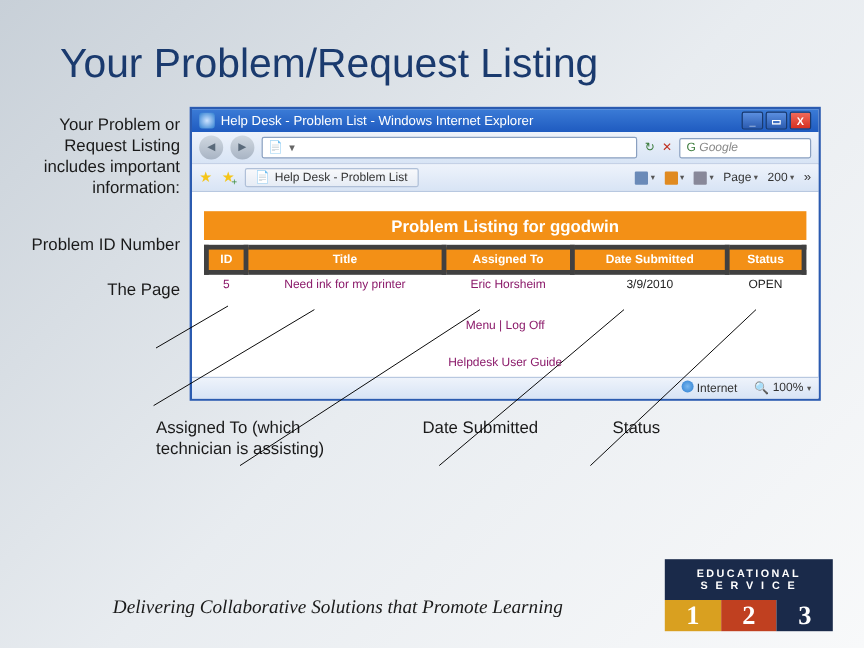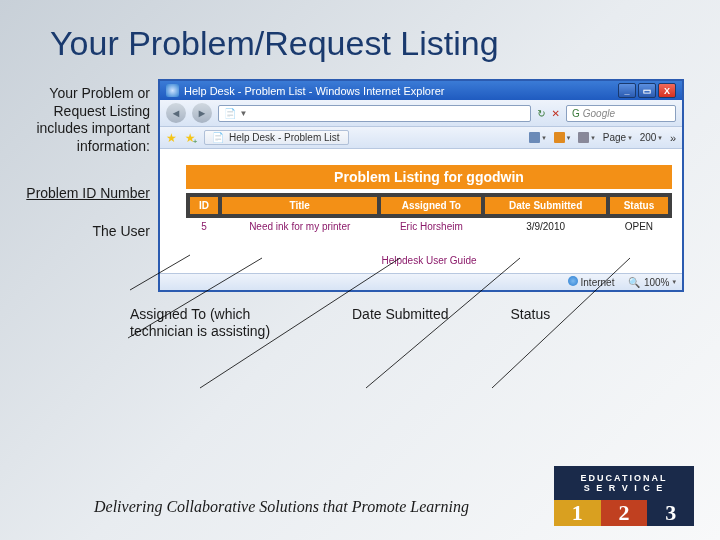--- a/index.html
+++ b/index.html
@@ -9,35 +9,36 @@
     font-family: Arial, sans-serif;
     position: relative;
     overflow: hidden;
   }
   .slide-title {
     font-size: 34px;
     color: #1a3a6e;
     padding: 24px 0 0 50px;
     font-weight: normal;
     font-family: Arial, sans-serif;
+    margin-top: 10px;
   }
   .content-row {
     display: flex;
     padding: 16px 36px 0 20px;
     gap: 8px;
   }
   .left-text {
     width: 130px;
     text-align: right;
     font-size: 14px;
     color: #1a1a1a;
     line-height: 1.25;
     padding-top: 6px;
   }
-  .left-text .sub1 { margin-top: 30px; text-decoration: underline; }
+  .left-text .sub1 { margin-top: 30px; }
   .left-text .sub2 { margin-top: 20px; }
   .browser-frame {
     flex: 1;
     border: 2px solid #2b5bb0;
     background: #fff;
     font-size: 10px;
     position: relative;
   }
   .titlebar {
     background: linear-gradient(#3b7bd6, #1f5bc0);
@@ -81,21 +82,21 @@
     border: 1px solid #b0c0d8;
     border-radius: 2px;
     padding: 1px 8px;
     display:flex; align-items:center; gap:4px;
   }
   .tb-spacer { flex:1; }
   .tb-item { display:flex; align-items:center; gap:2px; color:#333; }
   .tb-icon { width:11px; height:11px; background:#6a8ab8; border-radius:1px; }
   .dd { color:#555; font-size:7px; }
   .more { font-size:11px; color:#333; }
-  .page-area { background:#fff; padding: 4px 6px 24px 22px; }
+  .page-area { background:#fff; padding: 4px 6px 24px 6px; }
   .page-heading {
     background: #f39016;
     color: #fff;
     font-weight: bold;
     font-size: 14px;
     text-align: center;
     padding: 4px;
     margin: 12px 4px 4px 4px;
   }
   .ptable { width: calc(100% - 8px); margin: 0 4px; border-collapse: collapse; font-size: 10px; }
@@ -145,21 +146,21 @@
 </style>
 </head>
 <body>
 
 <div class="slide-title">Your Problem/Request Listing</div>
 
 <div class="content-row">
   <div class="left-text">
     <div>Your Problem or Request Listing includes important information:</div>
     <div class="sub1">Problem ID Number</div>
-    <div class="sub2">The User</div>
+    <div class="sub2">The Page</div>
   </div>
 
   <div class="browser-frame">
     <div class="titlebar">
       <div class="titlebar-left">
         <span class="ie-icon"></span>
         <span>Help Desk - Problem List - Windows Internet Explorer</span>
       </div>
       <div class="win-buttons">
         <div class="win-btn">_</div>
@@ -227,20 +228,25 @@
         </tr>
         <tr>
           <td class="link">5</td>
           <td class="link">Need ink for my printer</td>
           <td class="link">Eric Horsheim</td>
           <td>3/9/2010</td>
           <td>OPEN</td>
         </tr>
       </tbody>
         </table>
+      <div class="page-links">
+        <span>Menu</span>
+        <span> | </span>
+        <span>Log Off</span>
+      </div>
       <div class="page-links2">
         <span>Helpdesk User Guide</span>
       </div>
     </div>
 
     <div class="statusbar">
       <div class="left-pad"></div>
       <div><span class="globe"></span><span>Internet</span></div>
       <div class="zoom-pct">
         <span>🔍</span>

